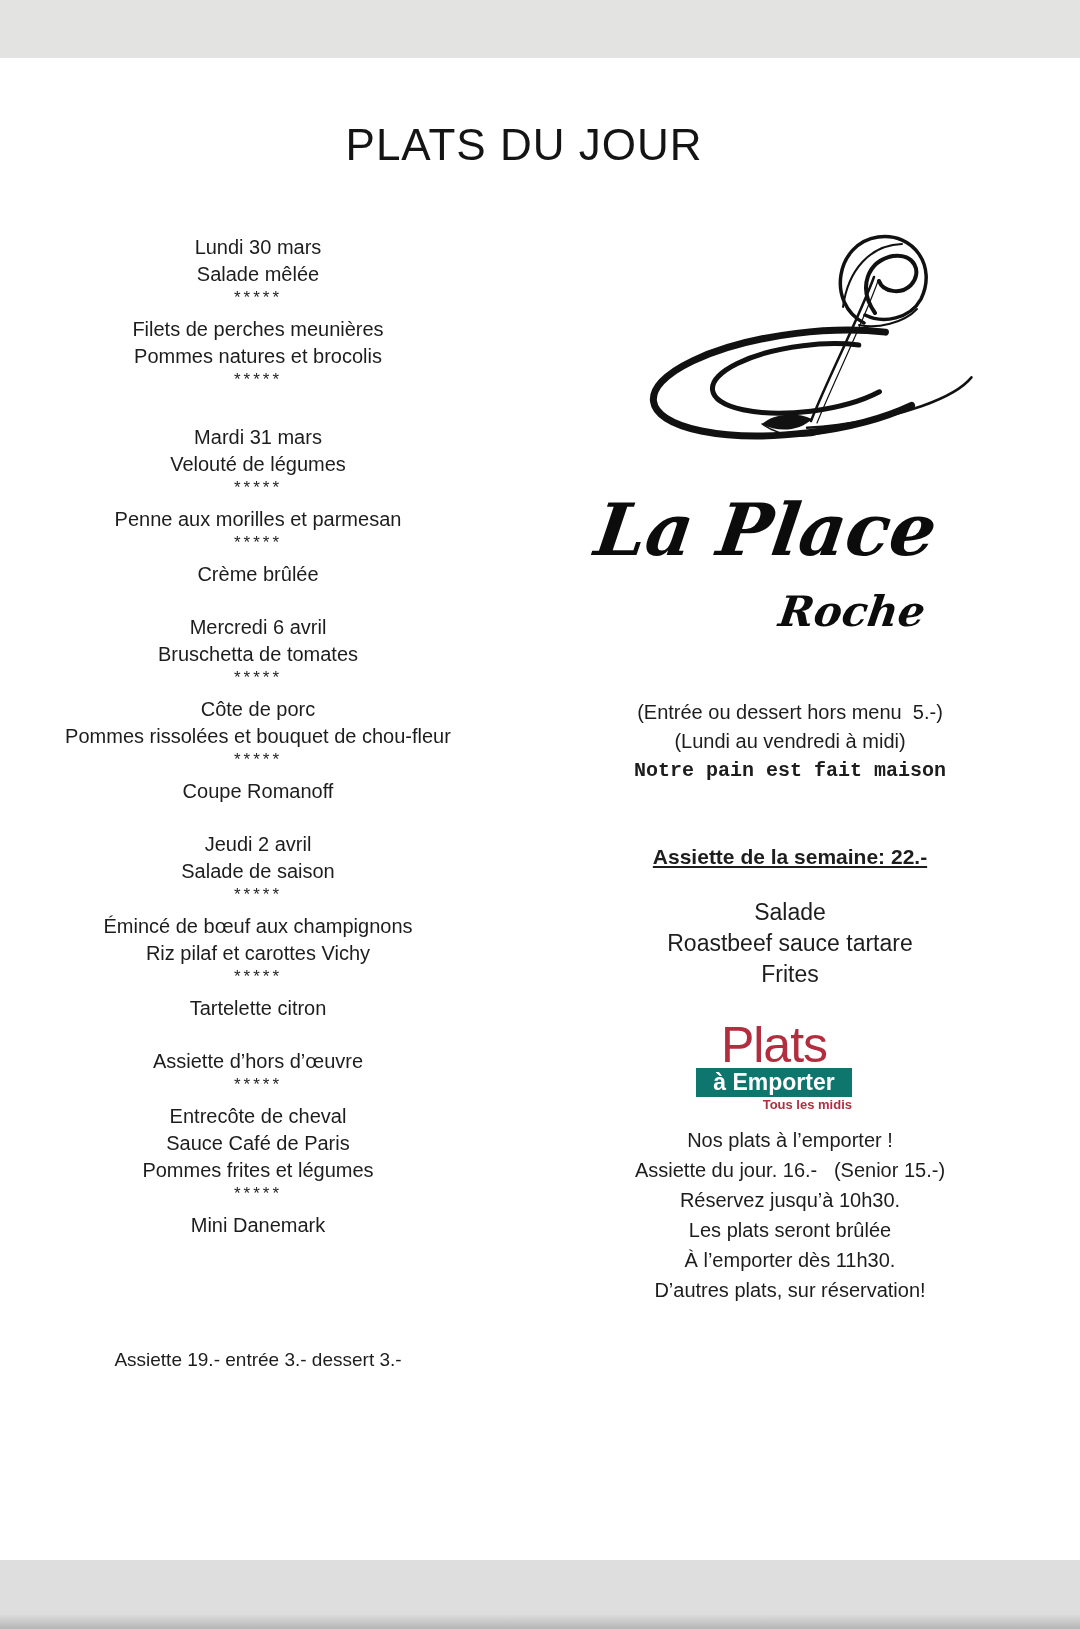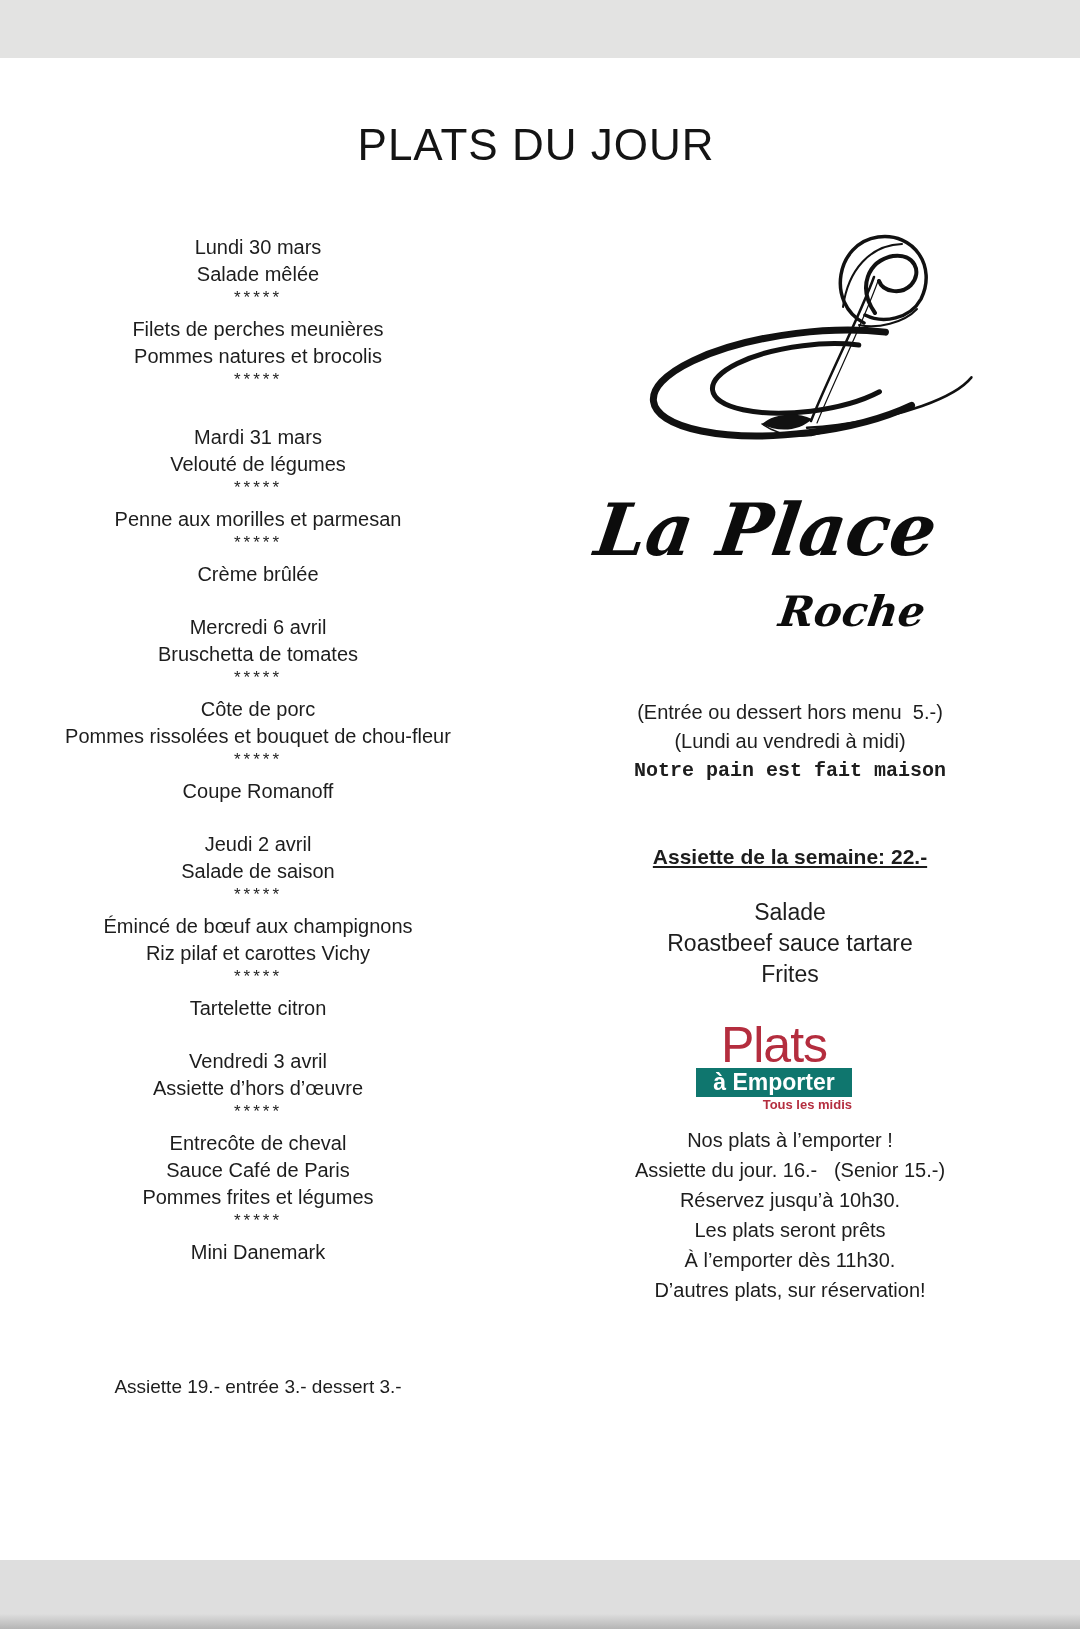--- a/index.html
+++ b/index.html
@@ -4,21 +4,21 @@
 <style>
   html,body{margin:0;padding:0;}
   body{
     width:1080px;height:1629px;position:relative;background:#ffffff;
     font-family:"Liberation Sans", sans-serif;color:#1d1d1d;overflow:hidden;
   }
   .bar-top{position:absolute;left:0;top:0;width:1080px;height:58px;background:#e3e3e2;}
   .bar-bottom{position:absolute;left:0;top:1560px;width:1080px;height:69px;
     background:linear-gradient(#dedede 0 78%,#b5b5b5 100%);}
   .page-title{
-    position:absolute;left:16px;top:120px;width:1040px;text-align:center;
+    position:absolute;left:4px;top:120px;width:1040px;text-align:center;
     font-size:44px;letter-spacing:1px;color:#141414;font-weight:400;
   }
   
   .left-col{position:absolute;left:38px;top:234px;width:440px;text-align:center;}
   .day{margin-bottom:26px;}
   .day-name,.line{font-size:20px;line-height:27px;}
   .sep{font-size:17px;line-height:20px;letter-spacing:3px;padding-bottom:8px;}
   .pricing{margin-top:110px;font-size:19px;}
   
   .right-col{position:absolute;left:555px;top:225px;width:470px;text-align:center;}
@@ -88,21 +88,20 @@
     <div class="day-name">Jeudi 2 avril</div>
     <div class="line">Salade de saison</div>
     <div class="line sep">*****</div>
     <div class="line">Émincé de bœuf aux champignons</div>
     <div class="line">Riz pilaf et carottes Vichy</div>
     <div class="line sep">*****</div>
     <div class="line">Tartelette citron</div>
   </div>
 
   <div class="day">
-    <div class="day-name">Vendredi 3 avril</div>
     <div class="line">Assiette d’hors d’œuvre</div>
     <div class="line sep">*****</div>
     <div class="line">Entrecôte de cheval</div>
     <div class="line">Sauce Café de Paris</div>
     <div class="line">Pommes frites et légumes</div>
     <div class="line sep">*****</div>
     <div class="line">Mini Danemark</div>
   </div>
 
   <div class="pricing">Assiette 19.- entrée 3.- dessert 3.-</div>
@@ -148,18 +147,18 @@
   <div class="ta-logo">
     <div class="ta-word1">Plats</div>
     <div class="ta-band">à Emporter</div>
     <div class="ta-small">Tous les midis</div>
   </div>
 
   <div class="takeaway">
     <div class="t-line">Nos plats à l’emporter !</div>
     <div class="t-line">Assiette du jour. 16.-   (Senior 15.-)</div>
     <div class="t-line">Réservez jusqu’à 10h30.</div>
-    <div class="t-line">Les plats seront prêts</div>
+    <div class="t-line">Les plats seront brûlée</div>
     <div class="t-line">À l’emporter dès 11h30.</div>
     <div class="t-line">D’autres plats, sur réservation!</div>
   </div>
 
 </div>
 
 </body></html>

